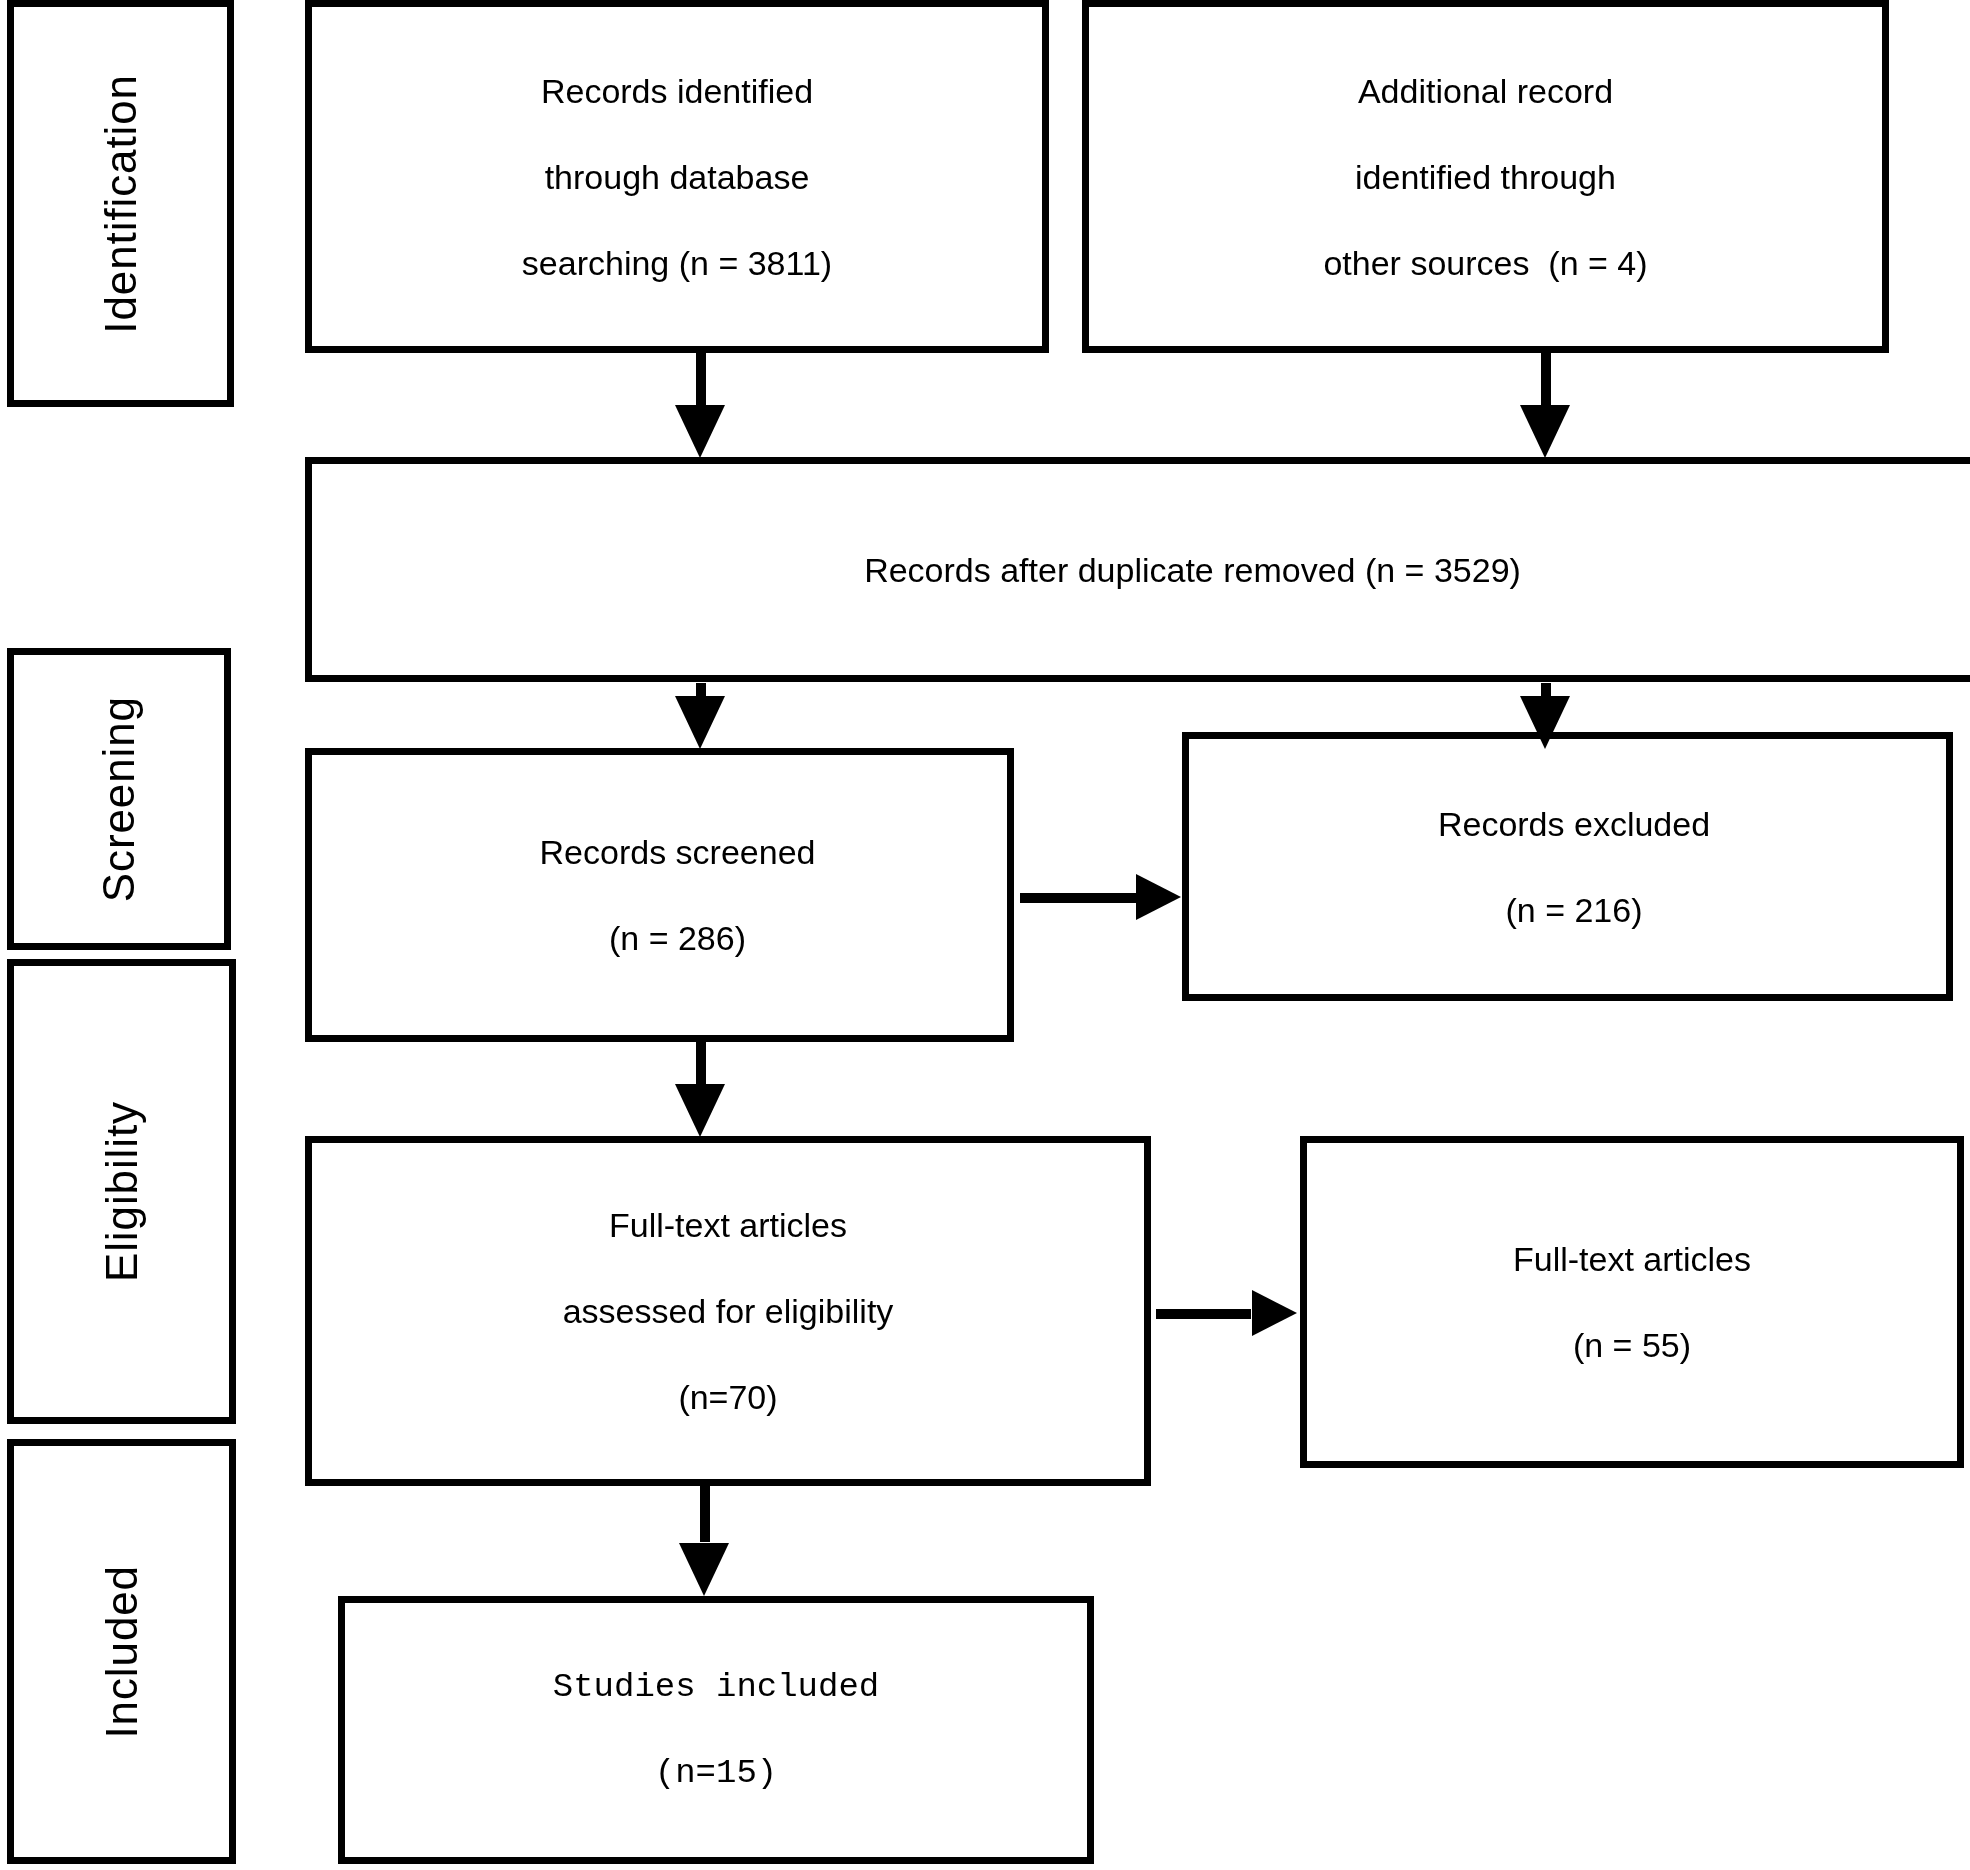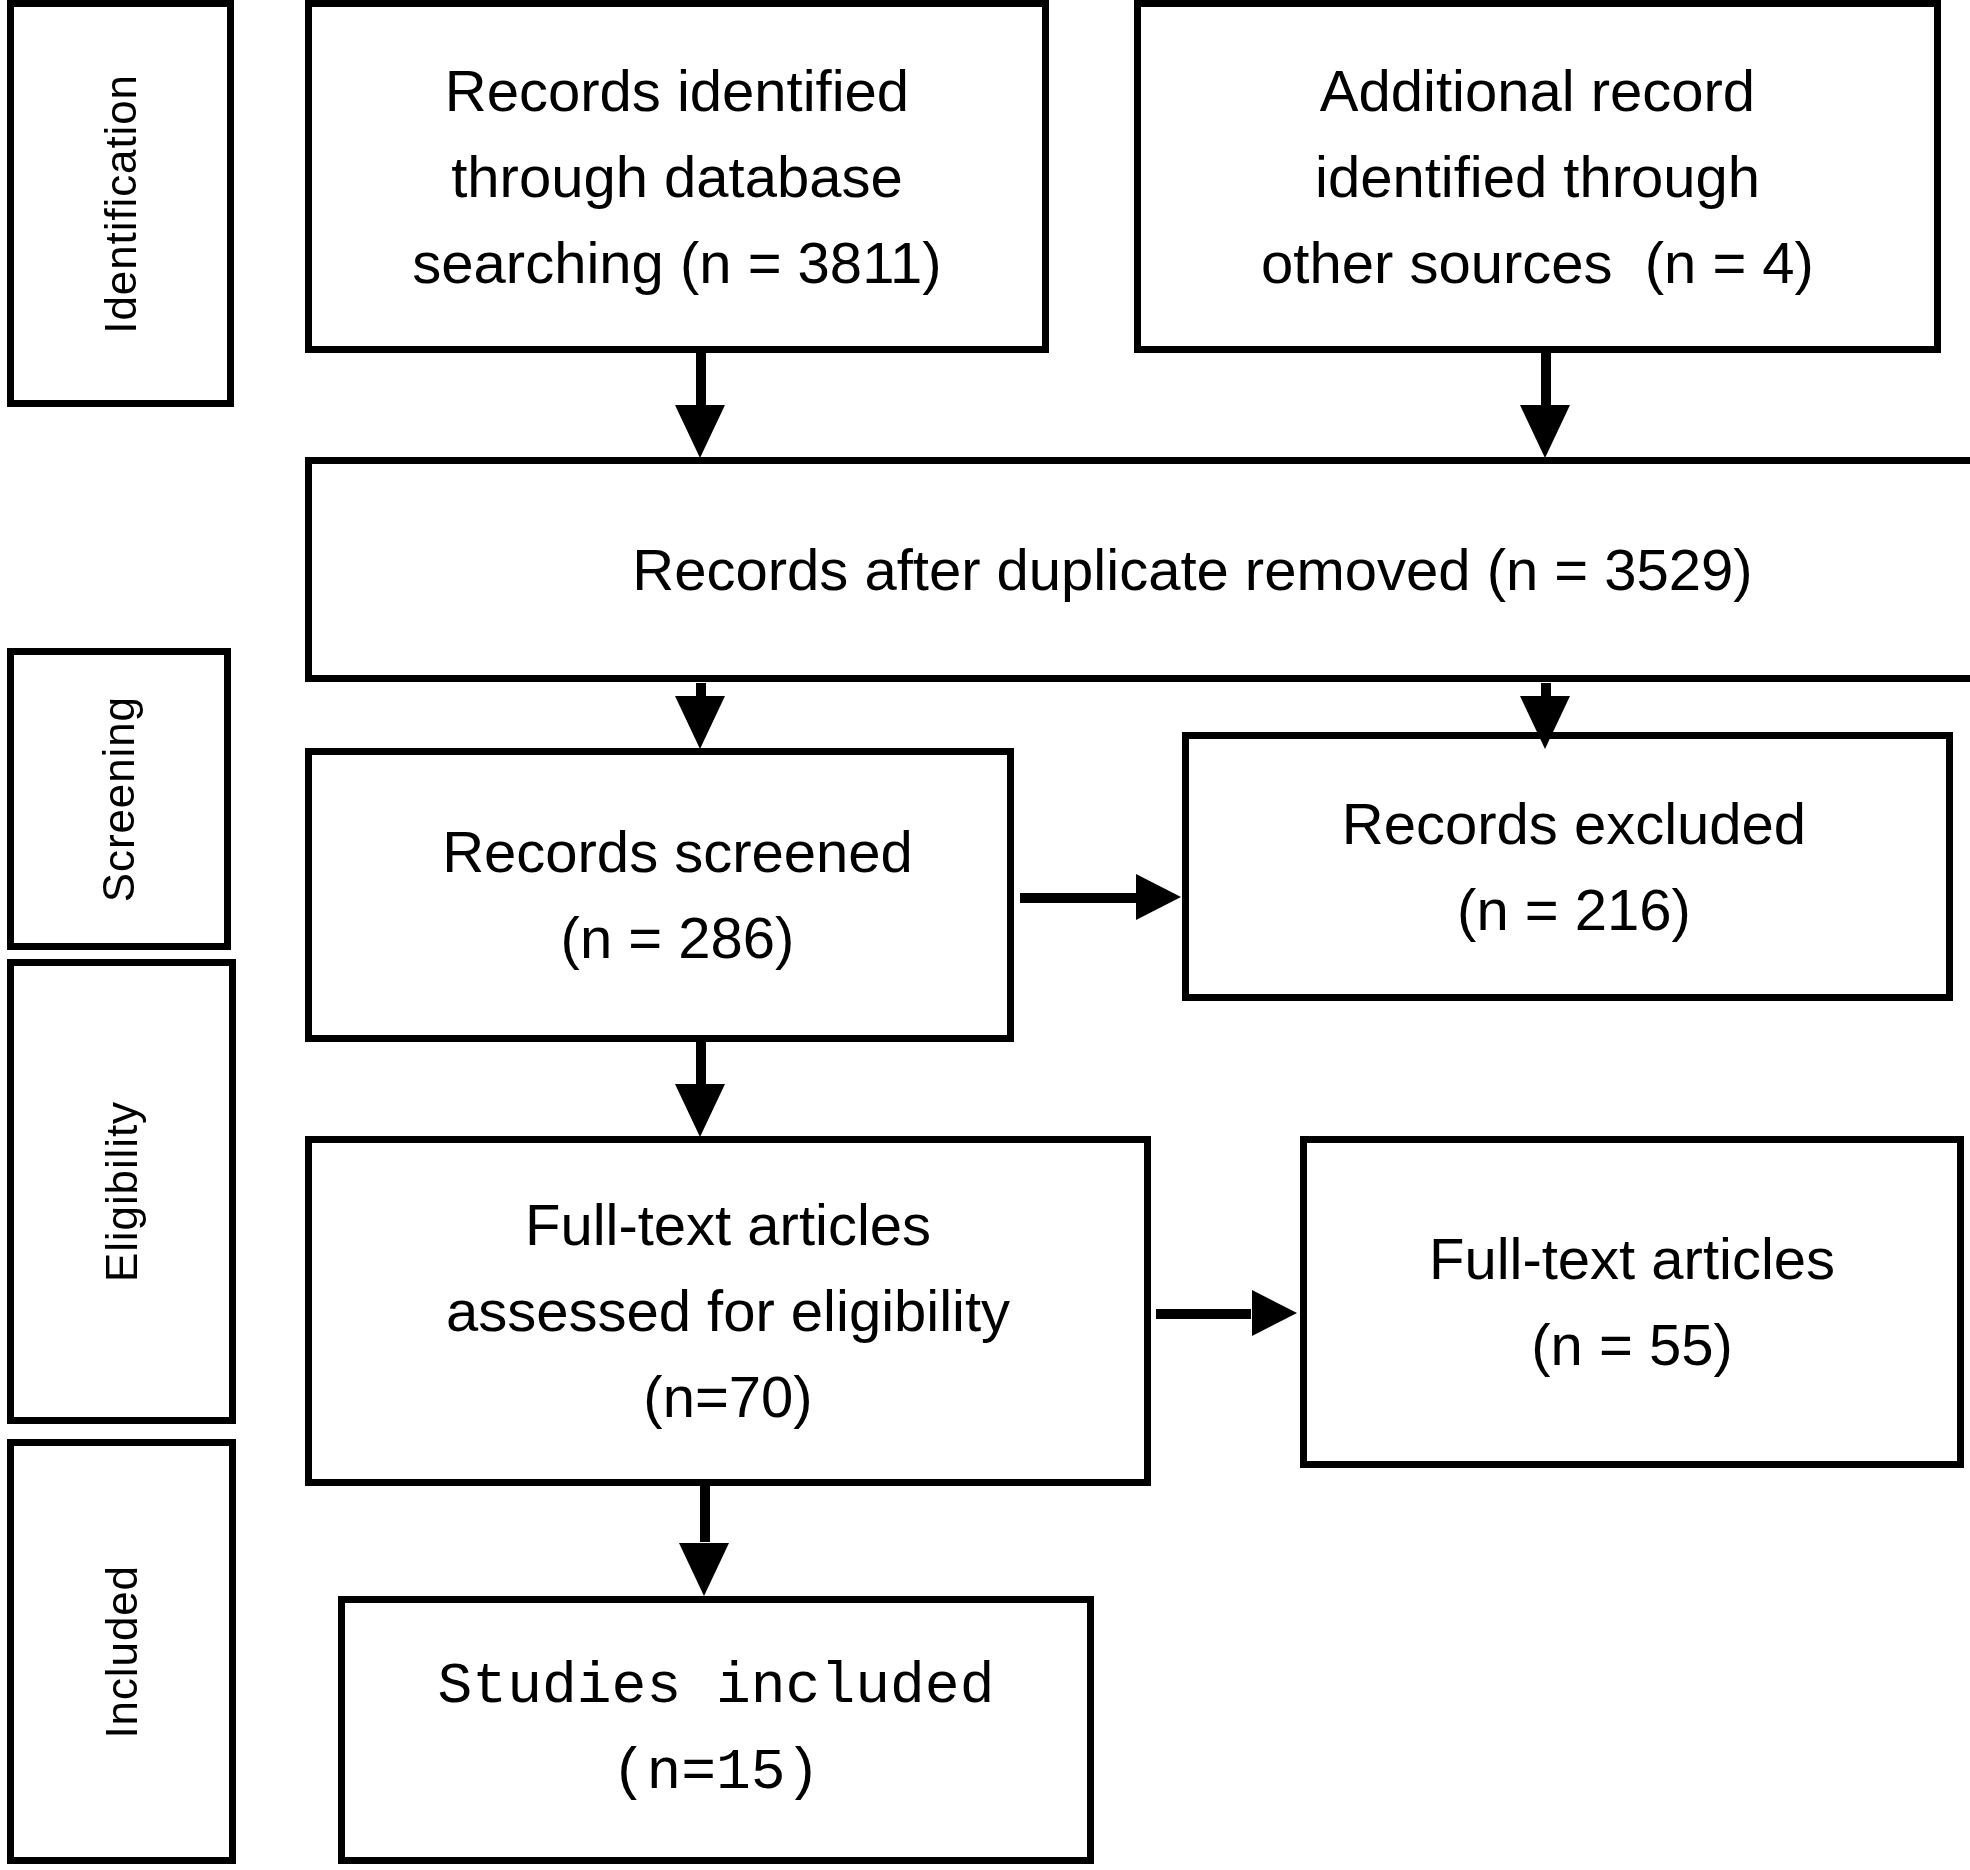--- a/index.html
+++ b/index.html
@@ -16,21 +16,21 @@
     border: 7.3px solid #000000;
     background: #ffffff;
     box-sizing: border-box;
     display: flex;
     flex-direction: column;
     justify-content: center;
     align-items: center;
     text-align: center;
   }
   .line {
-    font-size: 58px;
+    font-size: 34px;
     line-height: 86px;
     white-space: pre;
   }
   .stage {
     position: absolute;
     border: 7.3px solid #000000;
     background: #ffffff;
     box-sizing: border-box;
     display: flex;
     justify-content: center;
@@ -59,21 +59,21 @@
   }
 
   
   #stage-identification { left: 7.3px;  top: 0px;    width: 227px; height: 407px; }
   #stage-screening      { left: 7.3px;  top: 648px;  width: 224px; height: 302px; }
   #stage-eligibility    { left: 7.3px;  top: 959px; width: 229px; height: 465px; }
   #stage-included       { left: 7.3px;  top: 1439px; width: 229px; height: 425px; }
 
   
   #box-identified  { left: 305px;  top: 0px;    width: 744px;  height: 353px; }
-  #box-additional  { left: 1134px; top: 0px;    width: 807px;  height: 353px; }
+  #box-additional  { left: 1082px; top: 0px;    width: 807px;  height: 353px; }
   #box-duplicates  { left: 305px;  top: 457px;  width: 1708px; height: 225px;
                      align-items: center; padding-left: 67px; text-align: left; }
   #box-screened    { left: 305px;  top: 748px;  width: 709px;  height: 294px; padding-left: 36px; }
   #box-excluded    { left: 1182px; top: 732px;  width: 771px;  height: 269px; padding-left: 13px; }
   #box-fulltext    { left: 305px;  top: 1136px; width: 846px;  height: 350px; }
   #box-ftexcluded  { left: 1300px; top: 1136px; width: 664px;  height: 332px; }
   #box-studies     { left: 338px;  top: 1596px; width: 756px;  height: 268px; font-family: Liberation Mono, monospace; }
 
   
   #a1-stem { left: 696px;  top: 353px;  height: 52px; }

